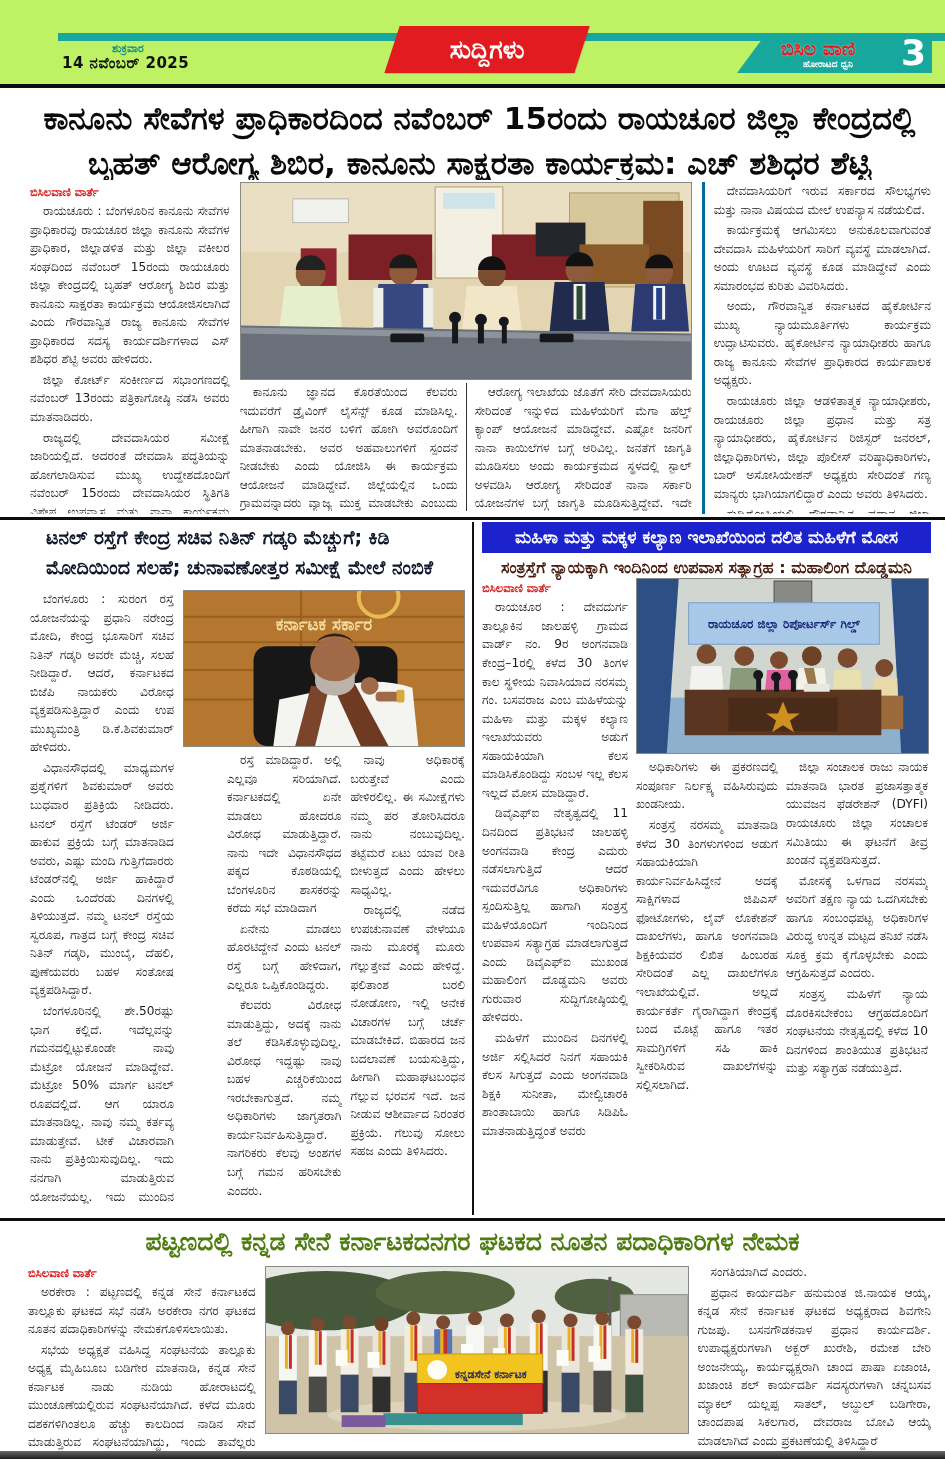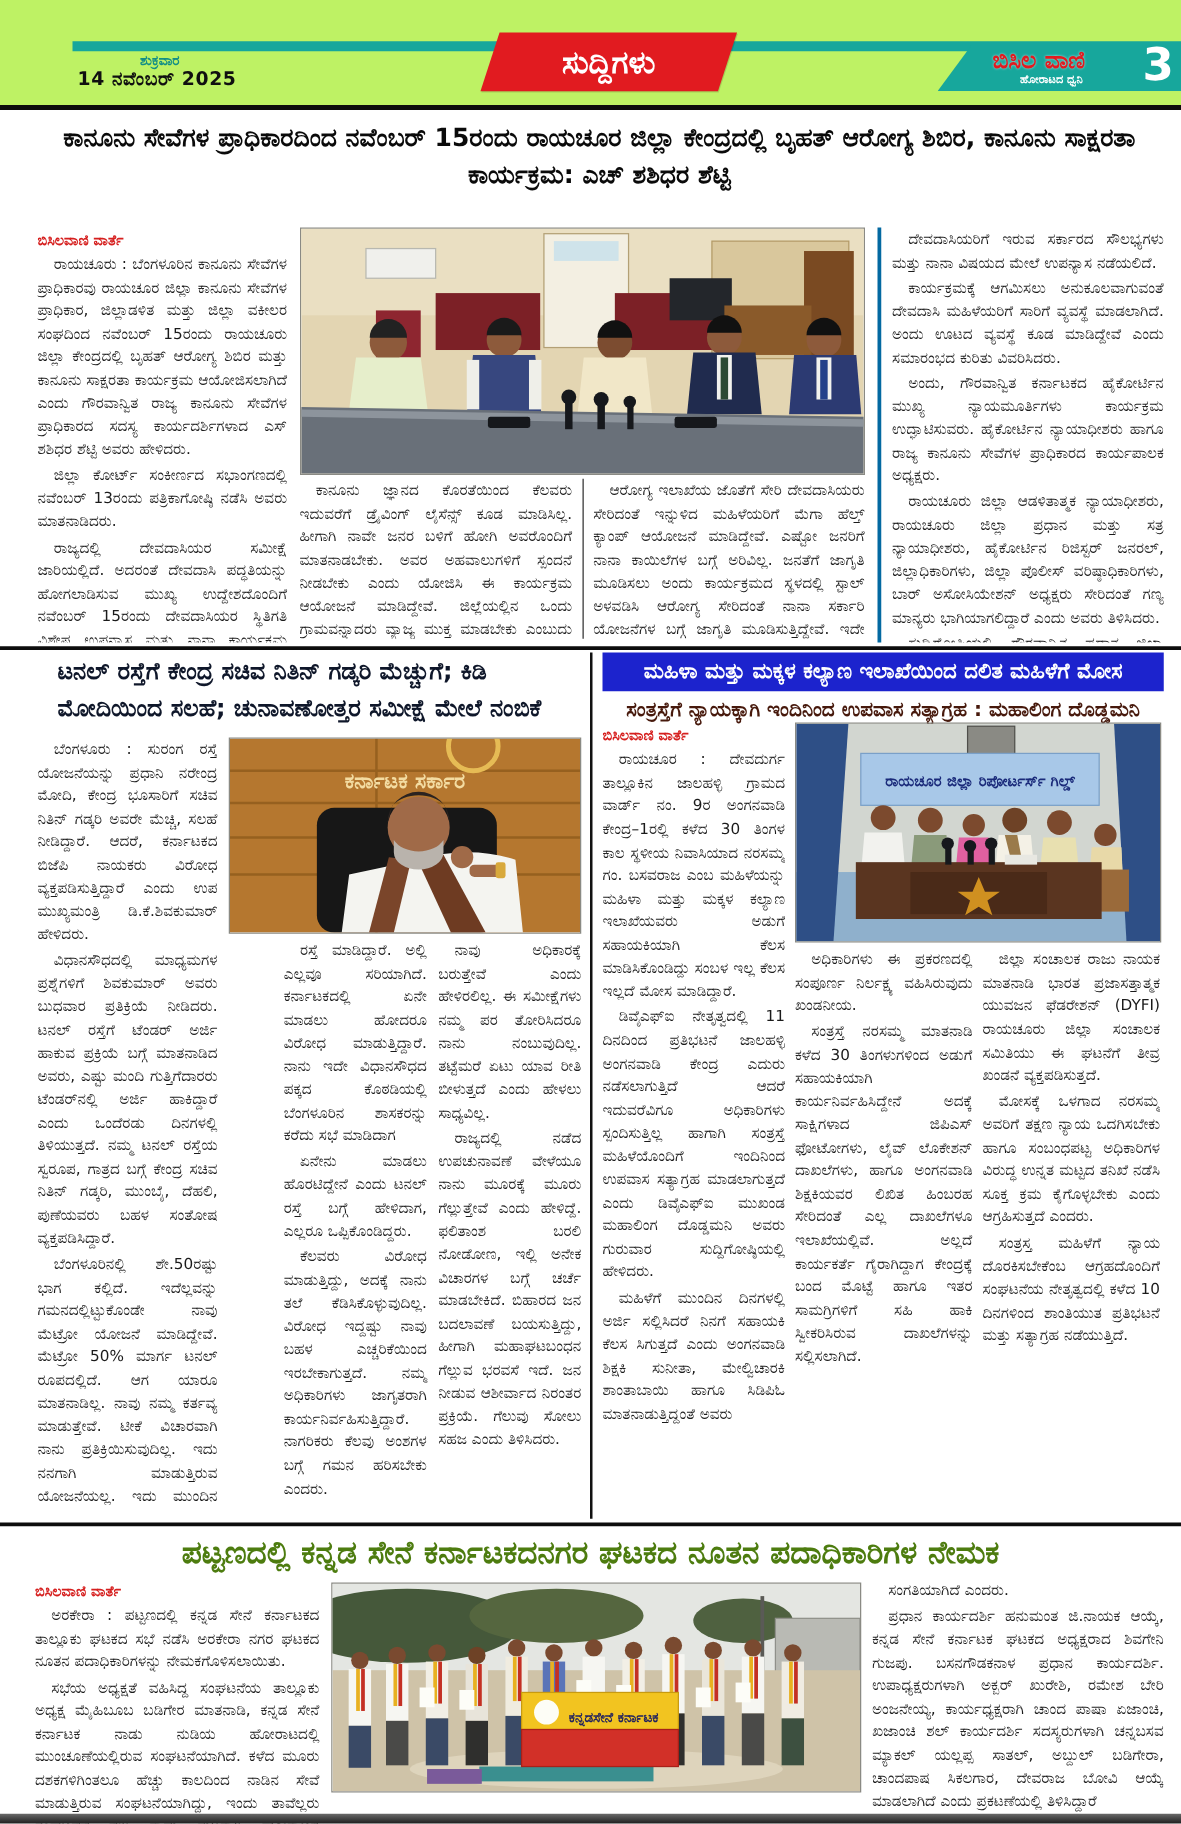--- a/index.html
+++ b/index.html
@@ -5,27 +5,27 @@
   html,body{margin:0;padding:0;background:#e8e8e6;}
   .page{width:945px;height:1459px;position:relative;background:#fff;margin:0 auto;
         font-family:"DejaVu Sans",sans-serif;overflow:hidden;box-shadow:0 0 6px rgba(0,0,0,.4);}
   
   .masthead{position:relative;height:88px;background:#bef264;}
   .teal-stripe{position:absolute;left:58px;right:0;top:33px;height:8px;background:#17a79c;}
   .weekday{position:absolute;left:112px;top:42px;color:#138f86;font-weight:bold;font-size:11px;}
   .edition-date{position:absolute;left:62px;top:54px;color:#101010;font-weight:bold;font-size:15px;letter-spacing:.5px;}
   .section-banner{position:absolute;left:392px;top:26px;width:190px;height:47px;background:#e11b20;transform:skewX(-18deg);box-shadow:1px 1px 0 #00000022;}
   .section-banner span{display:flex;align-items:center;justify-content:center;width:100%;height:100%;transform:skewX(18deg);color:#fff;font-weight:bold;font-size:25px;}
-  .paper-box{position:absolute;right:0;top:36px;width:195px;height:37px;background:#17a79c;clip-path:polygon(14% 0,100% 0,100% 100%,0 100%);text-align:right;}
+  .paper-box{position:absolute;right:13px;top:36px;width:195px;height:37px;background:#17a79c;clip-path:polygon(14% 0,100% 0,100% 100%,0 100%);text-align:right;}
   .paper-name{position:absolute;left:44px;top:1px;color:#e11b20;font-weight:bold;font-size:19px;text-shadow:0 0 2px #ffffffaa;}
   .paper-tagline{position:absolute;left:66px;top:23px;color:#fff;font-weight:bold;font-size:9px;}
   .paper-pageno{position:absolute;right:6px;top:-4px;color:#fff;font-weight:bold;font-size:36px;}
   .mast-rule{position:absolute;bottom:0;left:0;right:0;height:4px;background:#0c0c0c;}
   
-  .main-headline{padding:8px 16px 2px 30px;font-weight:bold;font-size:20px;line-height:1.45;color:#0a0a0a;text-align:center;height:82px;overflow:hidden;}
+  .main-headline{padding:8px 16px 2px 30px;font-weight:bold;font-size:31px;line-height:1.45;color:#0a0a0a;text-align:center;height:82px;overflow:hidden;}
   
   .dateline{color:#d6201f;font-weight:bold;font-size:11.5px;margin:3px 0 3px;}
   .para{margin:0 0 2px;text-indent:13px;font-size:12.2px;line-height:1.52;text-align:justify;color:#1b1b1b;}
   .col{overflow:hidden;}
   
   .a1-row{display:flex;gap:10px;padding:2px 14px 0 30px;height:332px;}
   .a1-col1{width:214px;}
   .a1-center{width:452px;}
   .photo-frame{border:1px solid #8a8a84;box-sizing:border-box;display:block;}
   .a1-under{display:flex;height:128px;margin-top:3px;}

